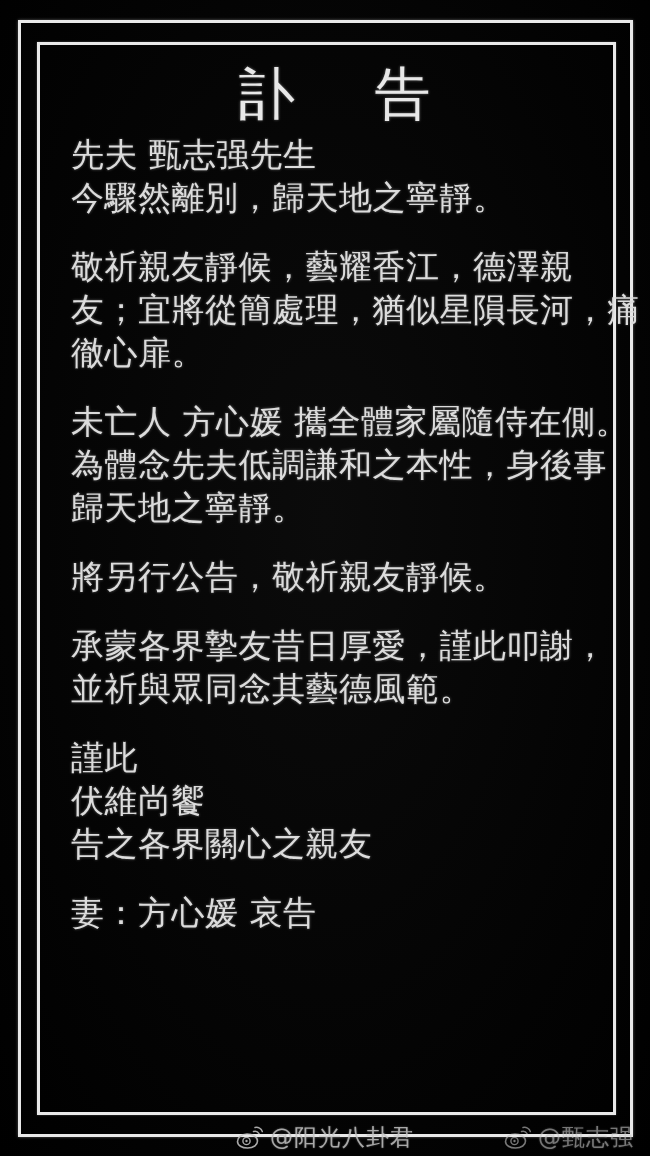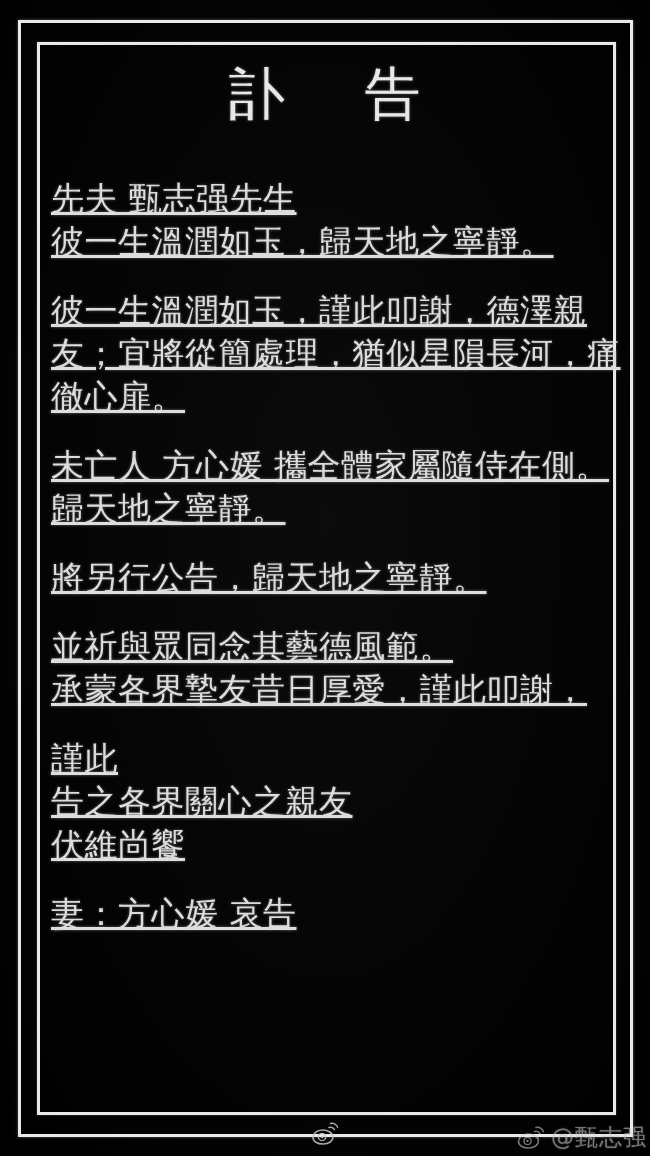--- a/index.html
+++ b/index.html
@@ -23,39 +23,37 @@
   }
   .inner-frame {
     position: absolute;
     inset: 42px 34px 41px 37px;
     border: 3px solid #e9e9e9;
     box-shadow: 0 0 2px rgba(255,255,255,0.3);
     z-index: 1;
   }
   .content {
     position: absolute;
-    left: 51px;
+    left: 71px;
     top: 55px;
     right: 40px;
     z-index: 2;
     color: #dedede;
   }
   .title {
     margin: 2px 0 0 0;
     font-size: 56px;
     font-weight: normal;
     text-align: center;
     letter-spacing: 12px;
     white-space: pre;
     color: #e8e8e8;
     text-shadow: 0 0 3px rgba(240,240,240,0.45);
   }
   .body-text {
-    margin-top: 44px;
-    text-decoration: underline;
   }
   .para {
     margin: 0 0 26px 0;
   }
   .line {
     font-size: 33px;
     line-height: 43px;
     letter-spacing: 0.5px;
     white-space: nowrap;
     color: #dcdcdc;
@@ -73,79 +71,81 @@
     z-index: 3;
     text-shadow: 0 0 2px rgba(200,200,200,0.5);
     font-family: "DejaVu Sans", "Liberation Sans", sans-serif;
   }
   .watermark.center {
     left: 50%;
     transform: translateX(-50%);
     opacity: 0.85;
   }
   .watermark.right {
-    right: 3px;
+    right: 16px;
     opacity: 0.6;
     justify-content: space-between;
   }
   .weibo-icon svg {
     display: block;
   }
 </style>
 </head>
 <body>
 
 <div class="outer-frame"></div>
 <div class="inner-frame"></div>
 
 <div class="content">
   <h1 class="title">訃　告</h1>
 
   <div class="body-text">
     <div class="para">
       <div class="line">先夫 甄志强先生</div>
-      <div class="line">彼一生溫潤如玉，歸天地之寧靜。</div>
+      <div class="line">今驟然離別，歸天地之寧靜。</div>
     </div>
     <div class="para">
-      <div class="line">彼一生溫潤如玉，謹此叩謝，德澤親</div>
+      <div class="line">敬祈親友靜候，藝耀香江，德澤親</div>
       <div class="line">友；宜將從簡處理，猶似星隕長河，痛</div>
       <div class="line">徹心扉。</div>
     </div>
     <div class="para">
       <div class="line">未亡人 方心媛 攜全體家屬隨侍在側。</div>
+      <div class="line">為體念先夫低調謙和之本性，身後事</div>
       <div class="line">歸天地之寧靜。</div>
     </div>
     <div class="para">
-      <div class="line">將另行公告，歸天地之寧靜。</div>
+      <div class="line">將另行公告，敬祈親友靜候。</div>
     </div>
     <div class="para">
+      <div class="line">承蒙各界摯友昔日厚愛，謹此叩謝，</div>
       <div class="line">並祈與眾同念其藝德風範。</div>
-      <div class="line">承蒙各界摯友昔日厚愛，謹此叩謝，</div>
     </div>
     <div class="para">
       <div class="line">謹此</div>
+      <div class="line">伏維尚饗</div>
       <div class="line">告之各界關心之親友</div>
-      <div class="line">伏維尚饗</div>
     </div>
     <div class="para">
       <div class="line">妻：方心媛 哀告</div>
     </div>
   </div>
 </div>
 
 <div class="watermark center">
   <span class="weibo-icon">
     <svg width="27" height="23" viewBox="0 0 27 23" fill="none" xmlns="http://www.w3.org/2000/svg">
       <path d="M11 8 C5 8 1.5 12 1.5 15.5 C1.5 19.5 6 22 11.5 22 C17.5 22 21.5 19 21.5 15 C21.5 11 16.5 8 11 8 Z" stroke="#c6c6c6" stroke-width="1.6"></path>
       <circle cx="10.5" cy="15" r="3.6" stroke="#c6c6c6" stroke-width="1.4"></circle>
       <circle cx="10.5" cy="15" r="1.2" fill="#c6c6c6"></circle>
       <path d="M17.5 5.5 C19.5 4.8 21.8 5.6 23 7.6" stroke="#c6c6c6" stroke-width="1.5" stroke-linecap="round"></path>
       <path d="M19 1.5 C22.2 0.8 25.4 2.5 26.3 5.6" stroke="#c6c6c6" stroke-width="1.5" stroke-linecap="round"></path>
     </svg>
   </span>
+  <span>@阳光八卦君</span>
 </div>
 
 <div class="watermark right">
   <span class="weibo-icon">
     <svg width="27" height="23" viewBox="0 0 27 23" fill="none" xmlns="http://www.w3.org/2000/svg">
       <path d="M11 8 C5 8 1.5 12 1.5 15.5 C1.5 19.5 6 22 11.5 22 C17.5 22 21.5 19 21.5 15 C21.5 11 16.5 8 11 8 Z" stroke="#c6c6c6" stroke-width="1.6"></path>
       <circle cx="10.5" cy="15" r="3.6" stroke="#c6c6c6" stroke-width="1.4"></circle>
       <circle cx="10.5" cy="15" r="1.2" fill="#c6c6c6"></circle>
       <path d="M17.5 5.5 C19.5 4.8 21.8 5.6 23 7.6" stroke="#c6c6c6" stroke-width="1.5" stroke-linecap="round"></path>
       <path d="M19 1.5 C22.2 0.8 25.4 2.5 26.3 5.6" stroke="#c6c6c6" stroke-width="1.5" stroke-linecap="round"></path>

